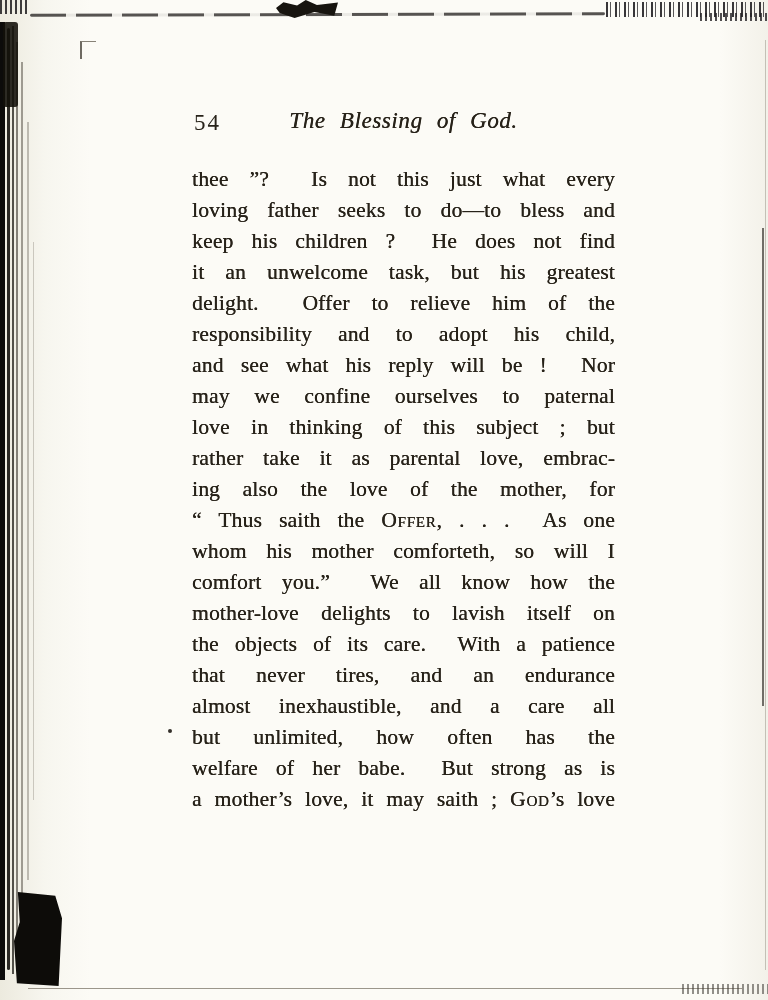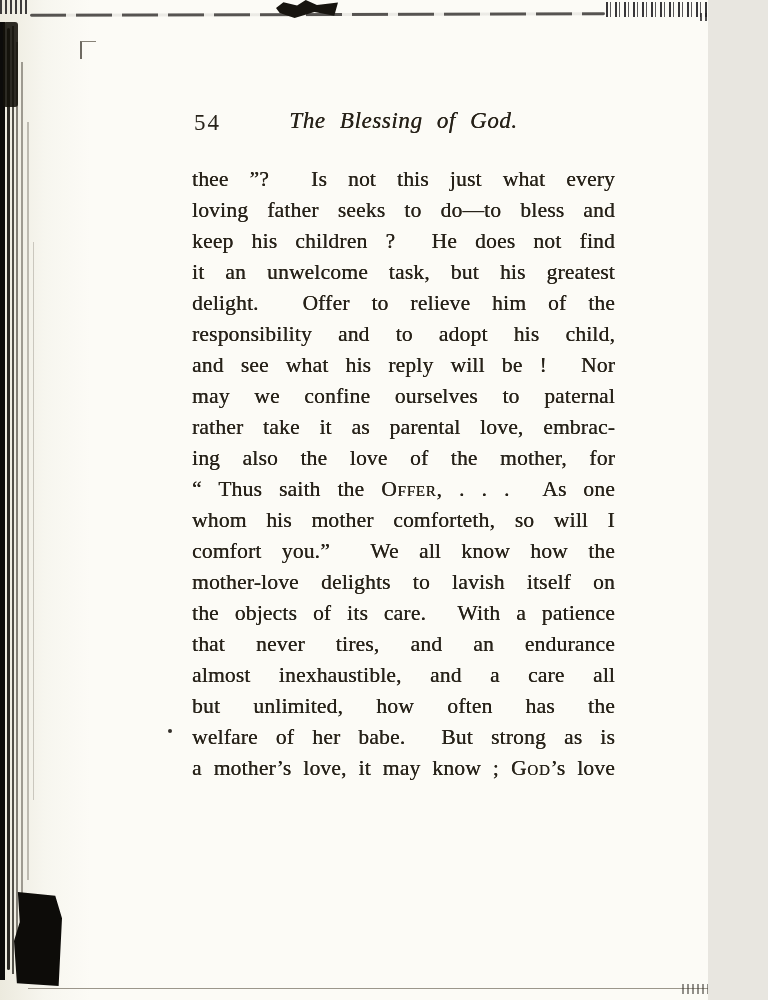--- a/index.html
+++ b/index.html
@@ -3,21 +3,21 @@
 <meta charset="utf-8">
 <style>
   html, body { margin: 0; padding: 0; }
   body {
     width: 768px; height: 1000px;
     font-family: "Liberation Serif", "DejaVu Serif", serif;
     background: #e8e6e0;
   }
   .page {
     position: relative;
-    width: 708px; height: 1000px;
+    width: 768px; height: 1000px;
     overflow: hidden;
     background: linear-gradient(90deg, #eceade 0px, #f7f6ef 45px, var(--paper, #fcfbf6) 90px, var(--paper, #fcfbf6) 720px, #f3f1e9 768px);
     color: var(--ink, #272219);
   }
   .artifact { position: absolute; pointer-events: none; }
 
   
   .top-line {
     left: 30px; top: 13px; width: 575px; height: 3px;
     background: repeating-linear-gradient(90deg, rgba(45,42,40,.8) 0 36px, rgba(45,42,40,.08) 36px 46px);
@@ -132,28 +132,29 @@
     </div>
     <div class="body-text">
         <div class="line"><span>thee&nbsp;”?&nbsp; Is not this just what every</span></div>
         <div class="line"><span>loving father seeks to do—to bless and</span></div>
         <div class="line"><span>keep his children ?&nbsp; He does not find</span></div>
         <div class="line"><span>it an unwelcome task, but his greatest</span></div>
         <div class="line"><span>delight.&nbsp; Offer to relieve him of the</span></div>
         <div class="line"><span>responsibility and to adopt his child,</span></div>
         <div class="line"><span>and see what his reply will be !&nbsp; Nor</span></div>
         <div class="line"><span>may we confine ourselves to paternal</span></div>
+        <div class="line"><span>love in thinking of this subject ; but</span></div>
         <div class="line"><span>rather take it as parental love, embrac-</span></div>
         <div class="line"><span>ing also the love of the mother, for</span></div>
         <div class="line"><span>“ Thus saith the </span><span class="smallcaps">Offer</span><span>, . . .&nbsp; As one</span></div>
         <div class="line"><span>whom his mother comforteth, so will I</span></div>
         <div class="line"><span>comfort you.”&nbsp; We all know how the</span></div>
         <div class="line"><span>mother-love delights to lavish itself on</span></div>
         <div class="line"><span>the objects of its care.&nbsp; With a patience</span></div>
         <div class="line"><span>that never tires, and an endurance</span></div>
         <div class="line"><span>almost inexhaustible, and a care all</span></div>
         <div class="line"><span>but unlimited, how often has the</span></div>
         <div class="line"><span>welfare of her babe.&nbsp; But strong as is</span></div>
-        <div class="line"><span>a mother’s love, it </span><span class="italic">may</span><span> know ; </span><span class="smallcaps">God</span><span>’s love</span></div>
+        <div class="line"><span>a mother’s love, it </span><span class="italic">may</span><span> saith ; </span><span class="smallcaps">God</span><span>’s love</span></div>
       </div>
   </div>
 
 </div>
 
 </body></html>

